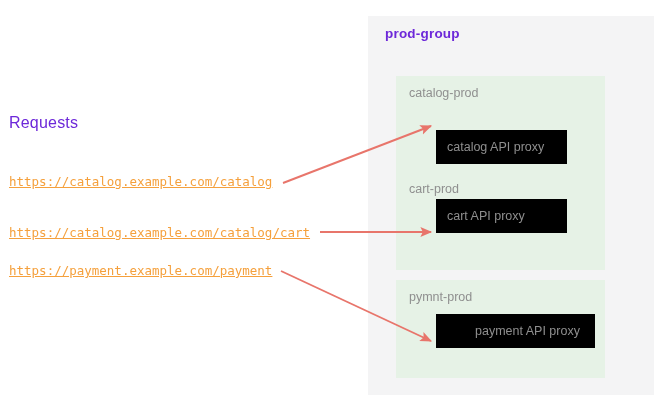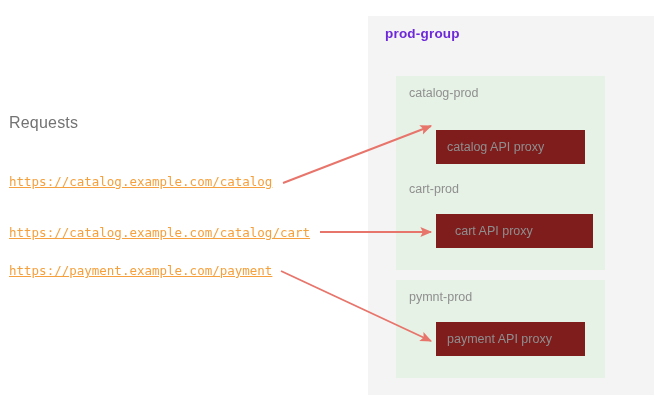--- a/index.html
+++ b/index.html
@@ -5,21 +5,21 @@
   html,body{margin:0;padding:0;}
   body{
     width:668px;height:405px;background:#ffffff;
     font-family:"Liberation Sans", sans-serif;
     position:relative;overflow:hidden;
   }
   #stage{position:absolute;left:0;top:0;width:668px;height:405px;}
 
   .requests-title{
     position:absolute;left:9px;top:114px;
-    font-size:16px;color:#737373;letter-spacing:.2px;
+    font-size:16px;color:#6d28d9;letter-spacing:.2px;
     white-space:nowrap;
   }
   .req-url{
     position:absolute;left:9px;
     font-family:"DejaVu Sans Mono","Liberation Mono",monospace;
     font-size:12.5px;color:#f5a03c;white-space:nowrap;text-decoration:underline;
   }
   .req-url.u0{top:174px;}
   .req-url.u1{top:225px;}
   .req-url.u2{top:263px;}
@@ -41,27 +41,27 @@
   .group.g0{top:60px;height:102px;margin-top:16px;}
   .group.g1{top:172px;height:98px;}
   .group.g2{top:280px;height:98px;text-align:center;}
 
   .group-label{
     position:absolute;left:13px;top:10px;
     font-size:12.5px;color:#8f8f8f;white-space:nowrap;
   }
 
   .proxy{
-    position:absolute;left:40px;width:149px;height:34px;
-    background:#7f1d1d;
+    position:absolute;left:40px;width:131px;height:34px;
+    background:#000000;
     display:flex;align-items:center;
   }
   .group.g0 .proxy{top:54px;}
-  .group.g1 .proxy{top:42px;padding-left:8px;}
-  .group.g2 .proxy{top:42px;}
+  .group.g1 .proxy{top:27px;}
+  .group.g2 .proxy{top:34px;padding-left:28px;}
   .proxy-label{
     padding-left:11px;font-size:12.5px;color:#8f8f8f;
     white-space:nowrap;
   }
 
   svg.arrows{
     position:absolute;left:0;top:0;width:668px;height:405px;
     overflow:visible;pointer-events:none;
   }
 </style>

